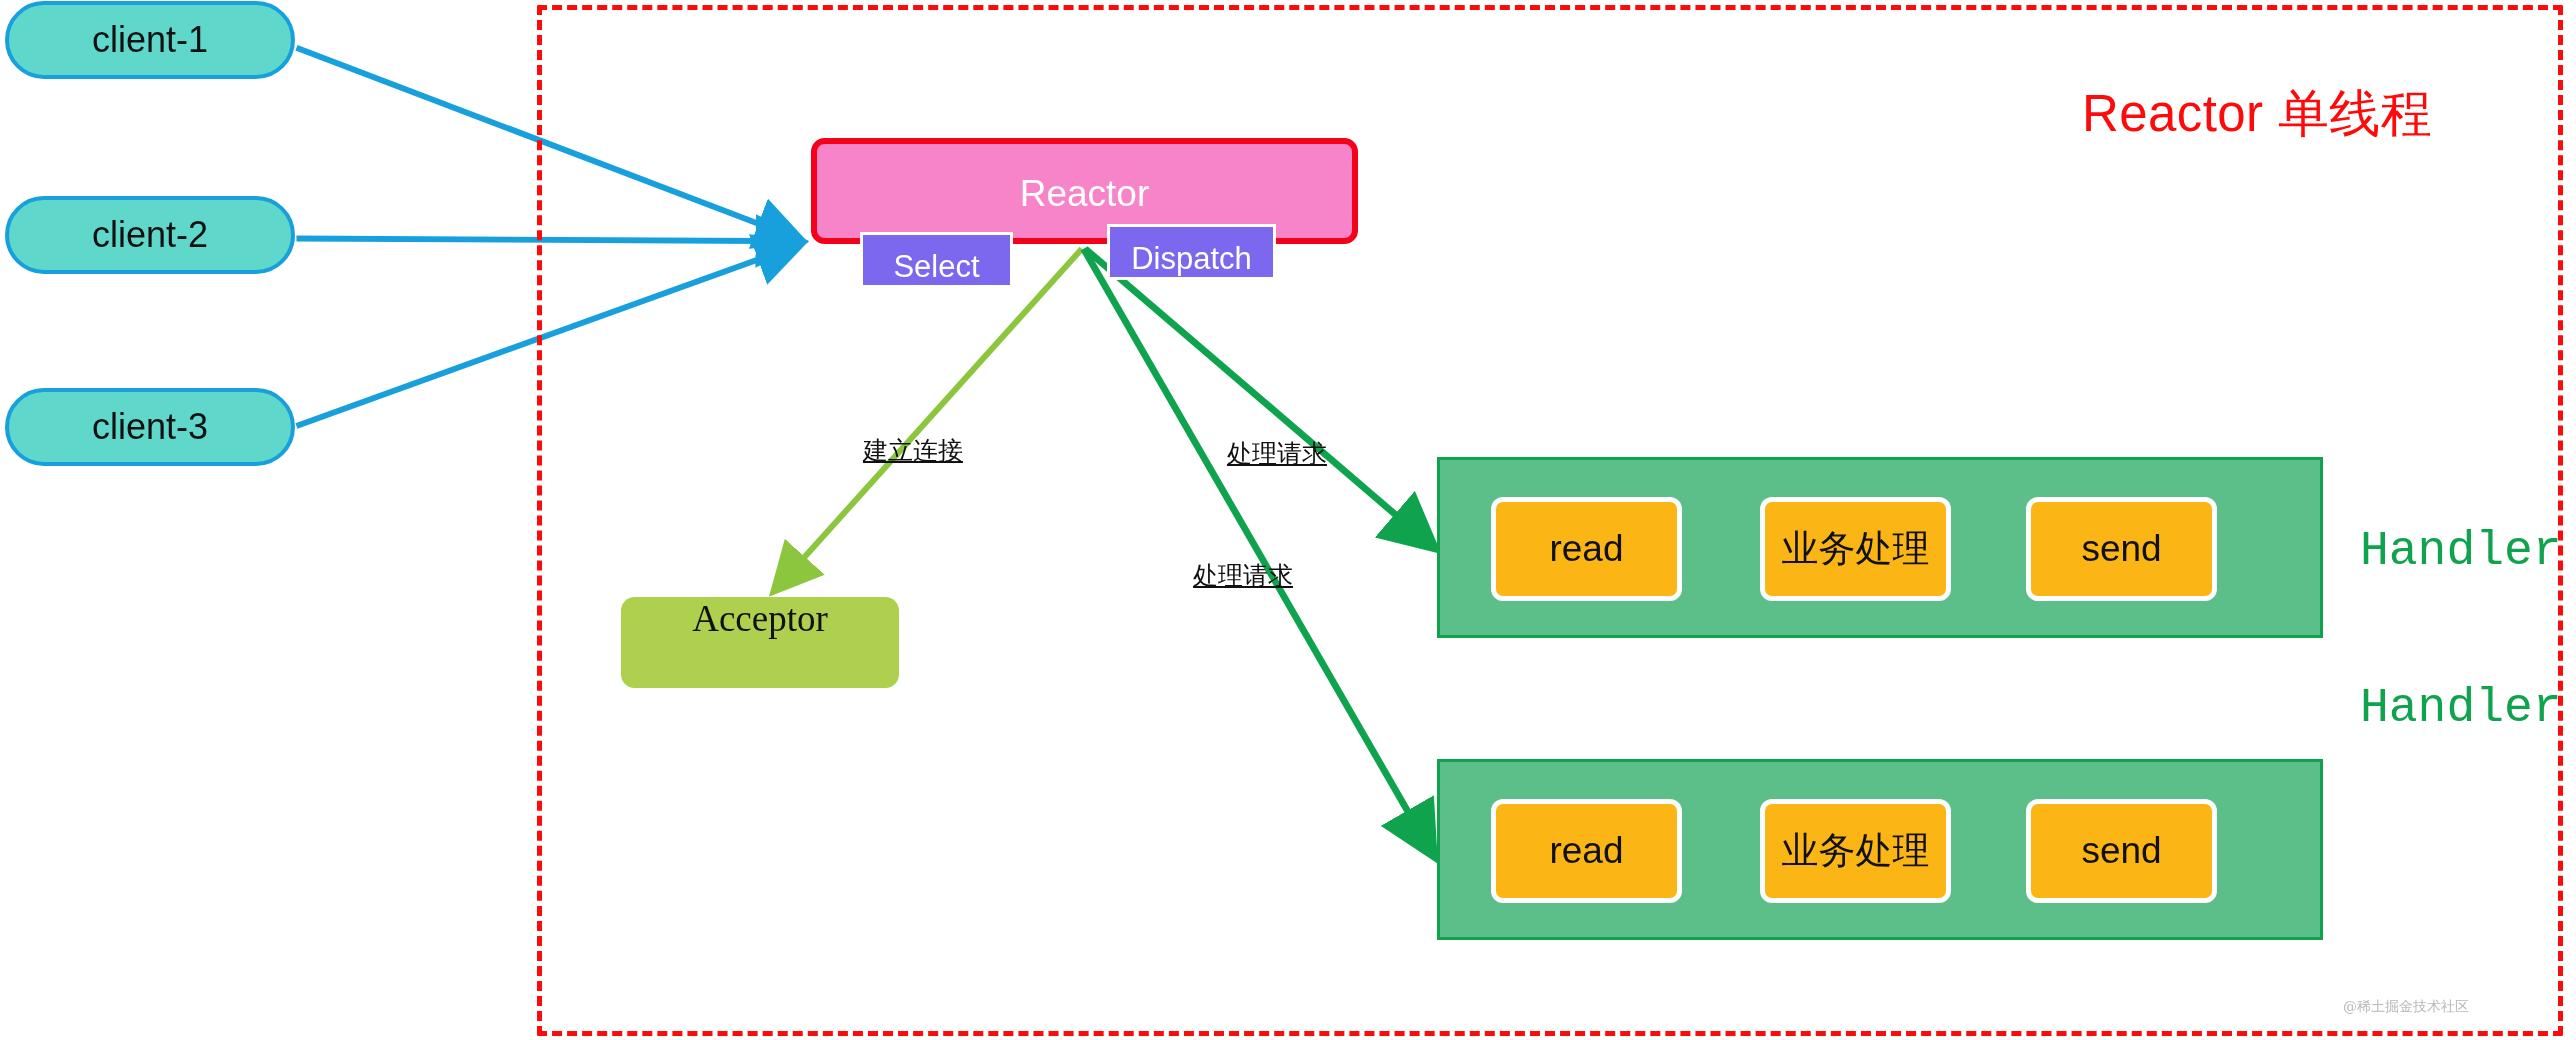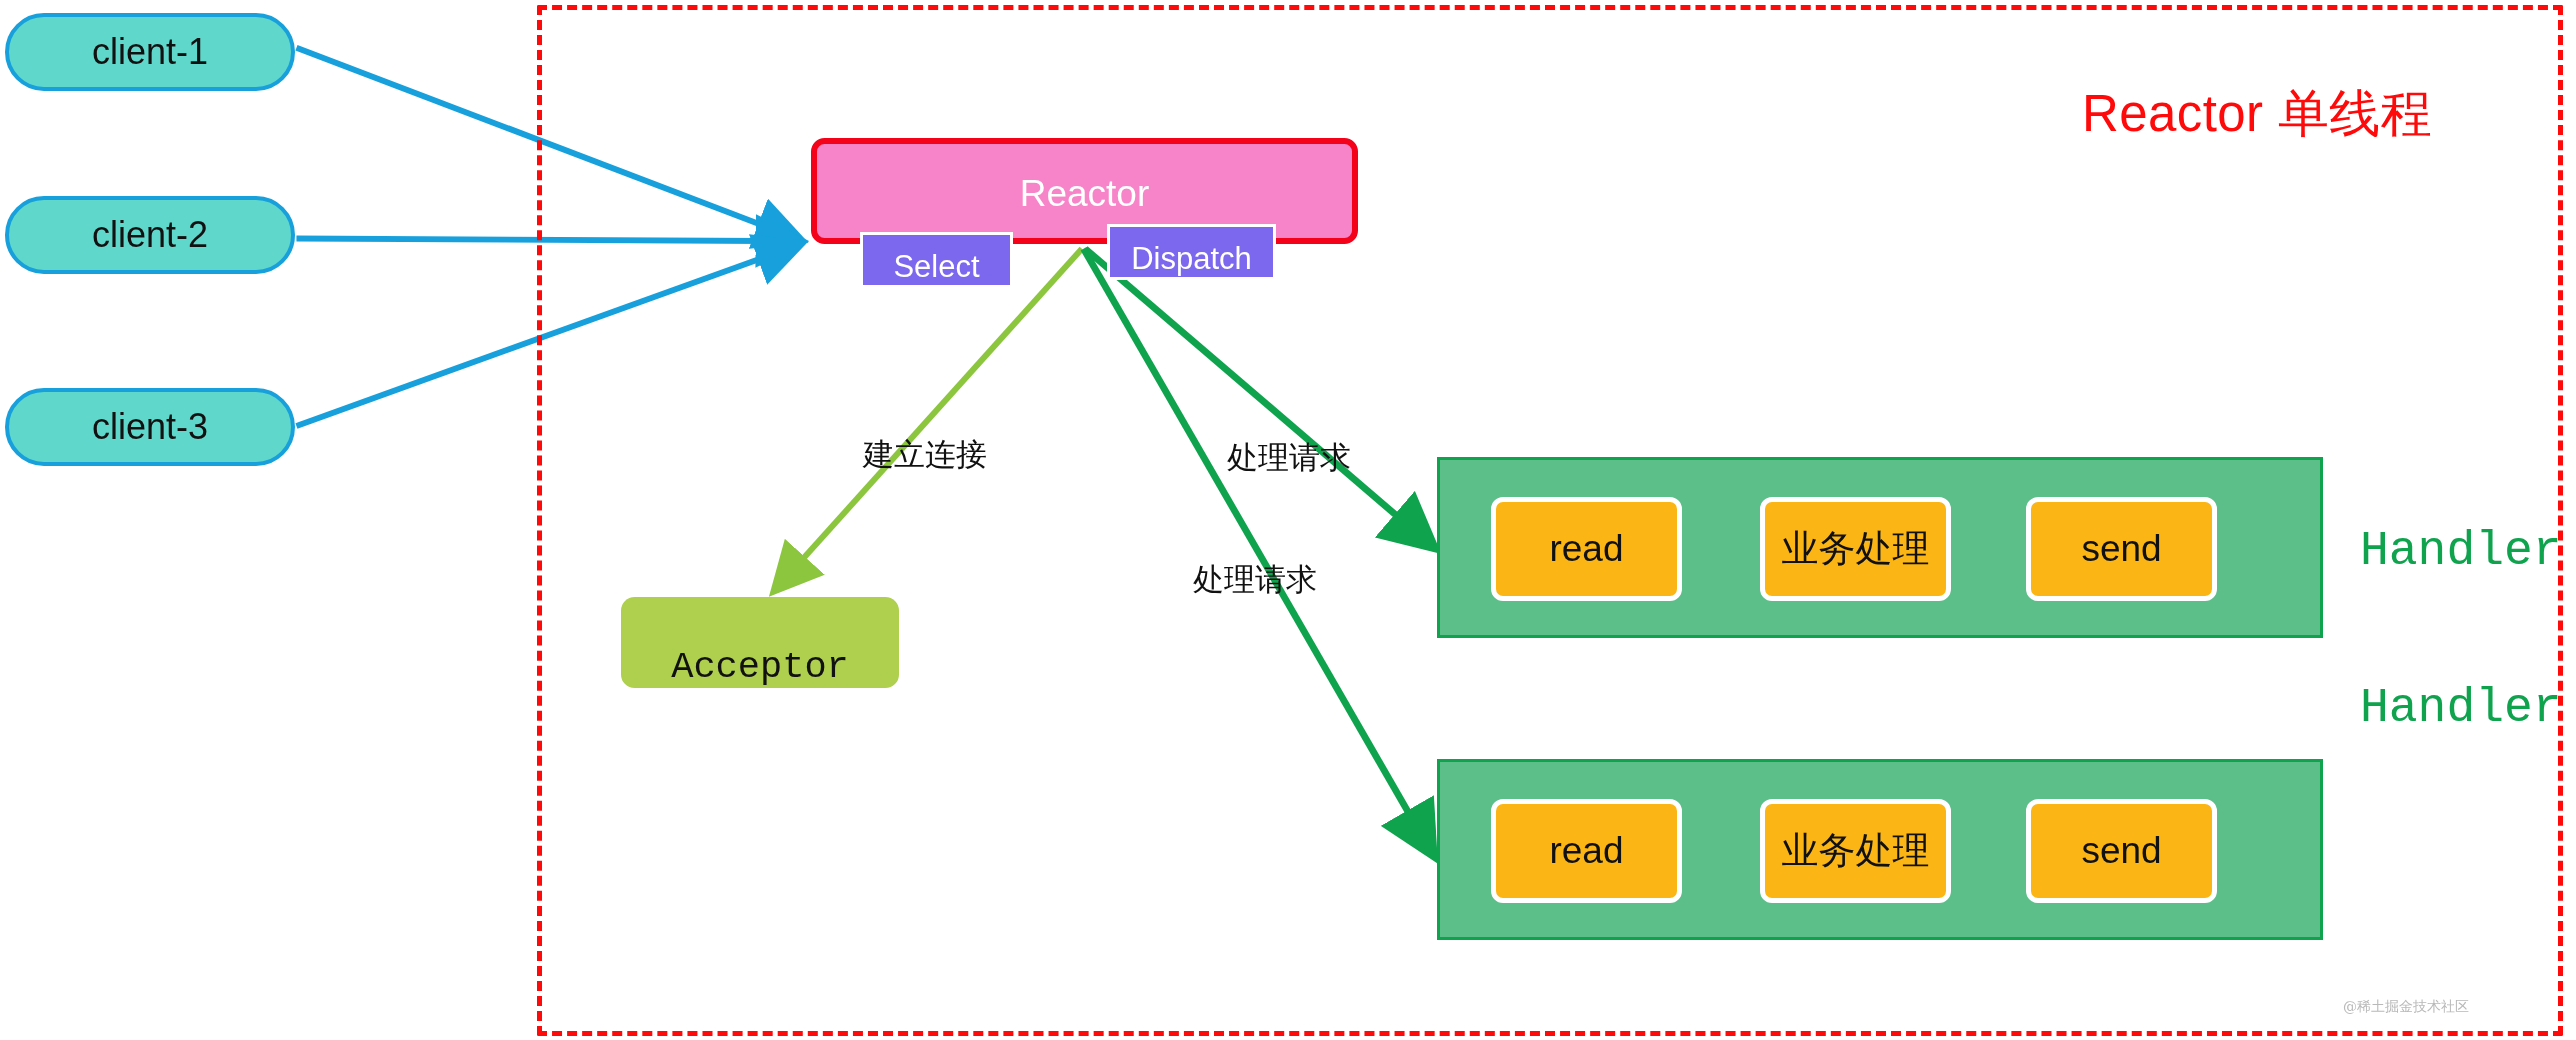--- a/index.html
+++ b/index.html
@@ -58,21 +58,21 @@
     border: 4.3px solid #17A0DC;
     border-radius: 39px;
     box-sizing: border-box;
     display: flex;
     align-items: center;
     justify-content: center;
     color: #111111;
     font-size: 36px;
     font-family: "Liberation Sans", "DejaVu Sans", sans-serif;
   }
-  .client.c1 { left: 5.1px;  top: 13px;  }
+  .client.c1 { left: 5.1px;  top: 1px;  }
   .client.c2 { left: 5.1px;  top: 196px; }
   .client.c3 { left: 5.1px;  top: 388px; }
 
   
   .reactor {
     position: absolute;
     left: 811px;
     top: 138px;
     width: 547px;
     height: 106px;
@@ -112,25 +112,25 @@
   .acceptor {
     position: absolute;
     left: 621px;
     top: 597px;
     width: 278px;
     height: 91px;
     background: #AED04E;
     border-radius: 13.6px;
     box-sizing: border-box;
     display: flex;
-    align-items: flex-end;
+    align-items: flex-start;
     justify-content: center;
     color: #111111;
     font-size: 37px;
-    font-family: Liberation Mono, monospace;
+    font-family: Liberation Serif, serif;
   }
 
   
   .handler {
     position: absolute;
     width: 886px;
     height: 181px;
     background: #5CBE89;
     border: 3.4px solid #0FA34E;
     box-sizing: border-box;
@@ -166,23 +166,24 @@
     font-family: Liberation Mono, monospace;
     white-space: nowrap;
   }
   .handler-label.l1 { left: 2360px; top: 524px; }
   .handler-label.l2 { left: 2360px; top: 681px; }
 
   
   .edge-label {
     position: absolute;
     color: #111111;
-    font-size: 31px;
-    font-family: "Liberation Sans", "DejaVu Sans", sans-serif;
-    white-space: nowrap;
+    font-size: 25px;
+    font-family: "Liberation Sans", "DejaVu Sans", sans-serif;
+    white-space: nowrap;
+    text-decoration: underline;
   }
   .edge-label.connect  { left: 863px; top: 434px; }
   .edge-label.req1     { left: 1227px; top: 437px; }
   .edge-label.req2     { left: 1193px; top: 559px; }
 
   
   .watermark {
     position: absolute;
     left: 2343px;
     top: 998px;

